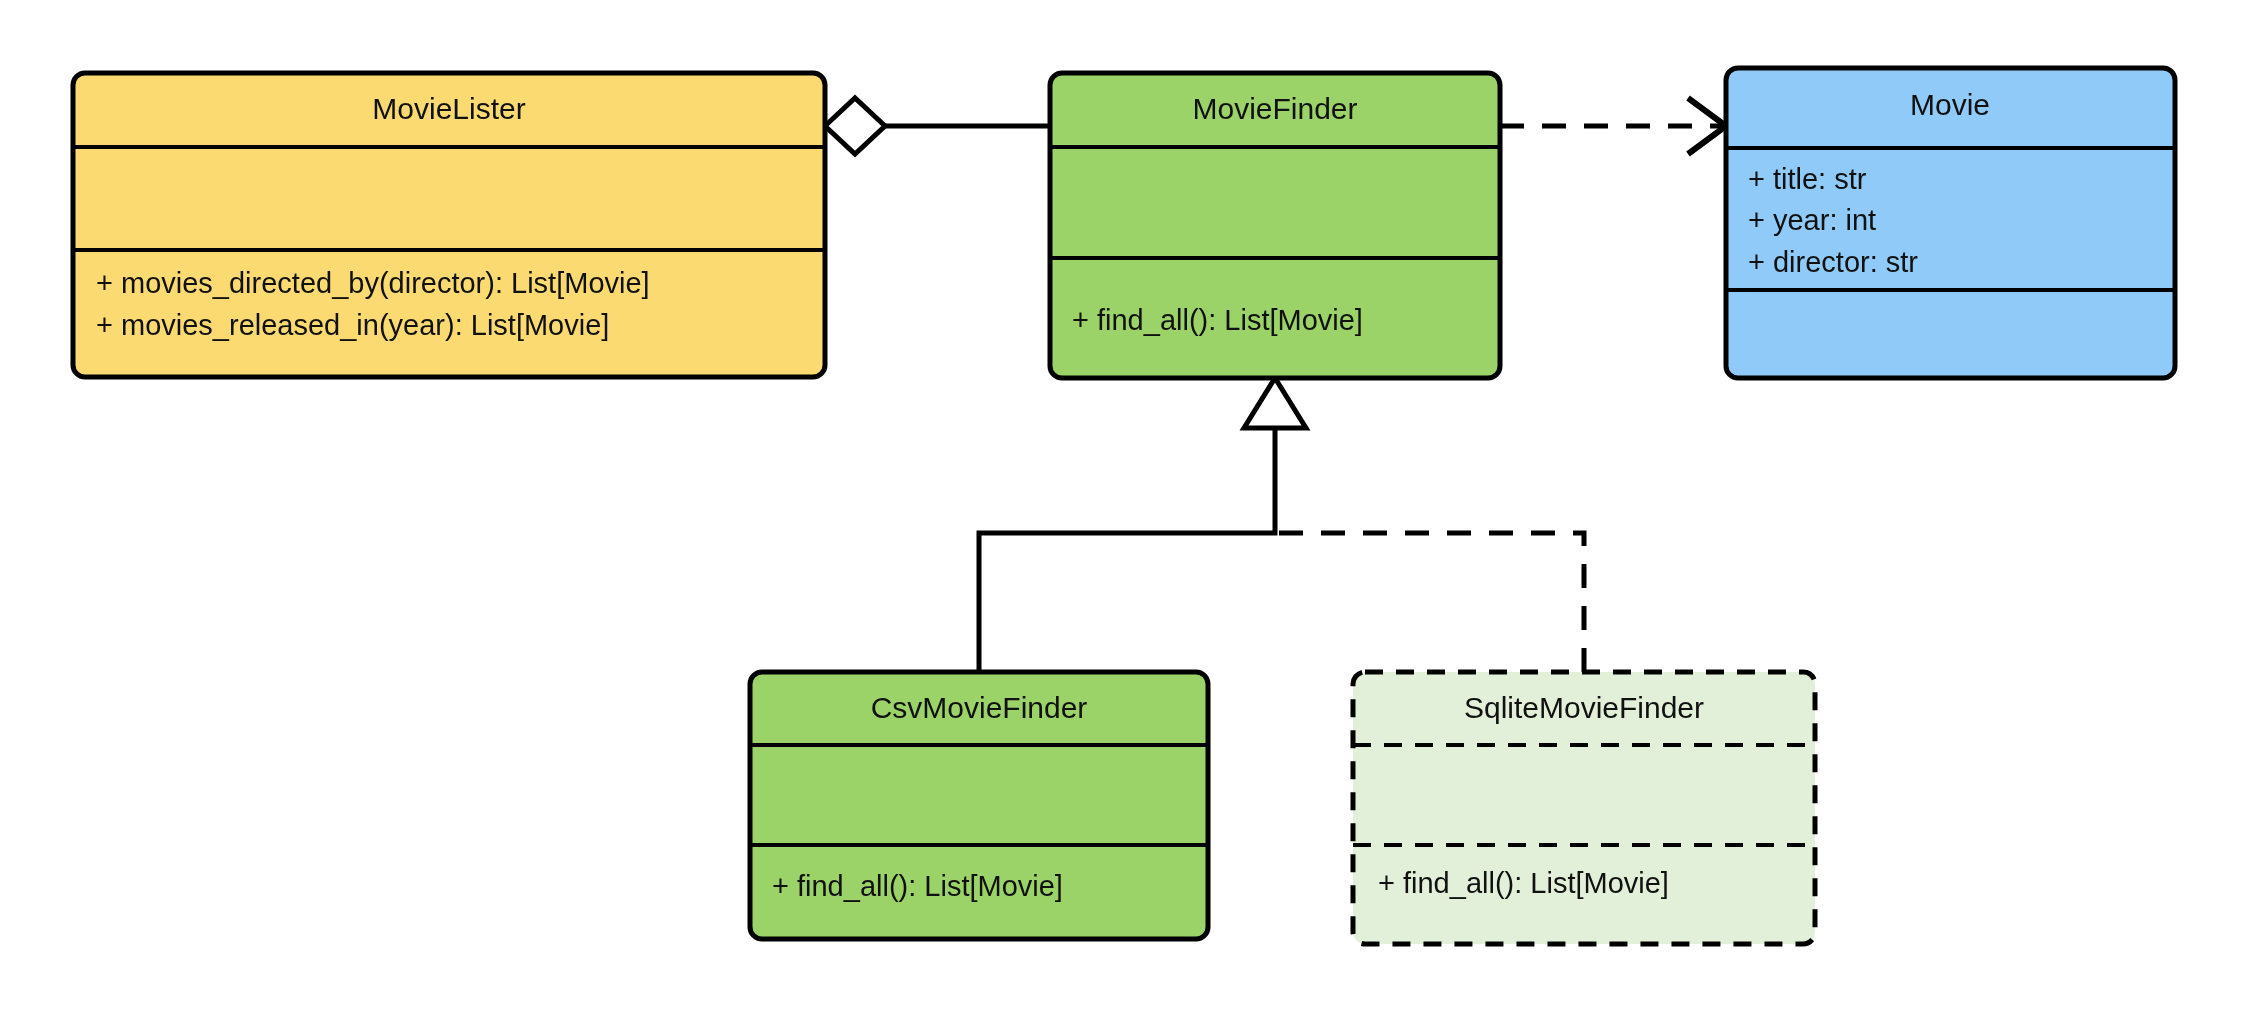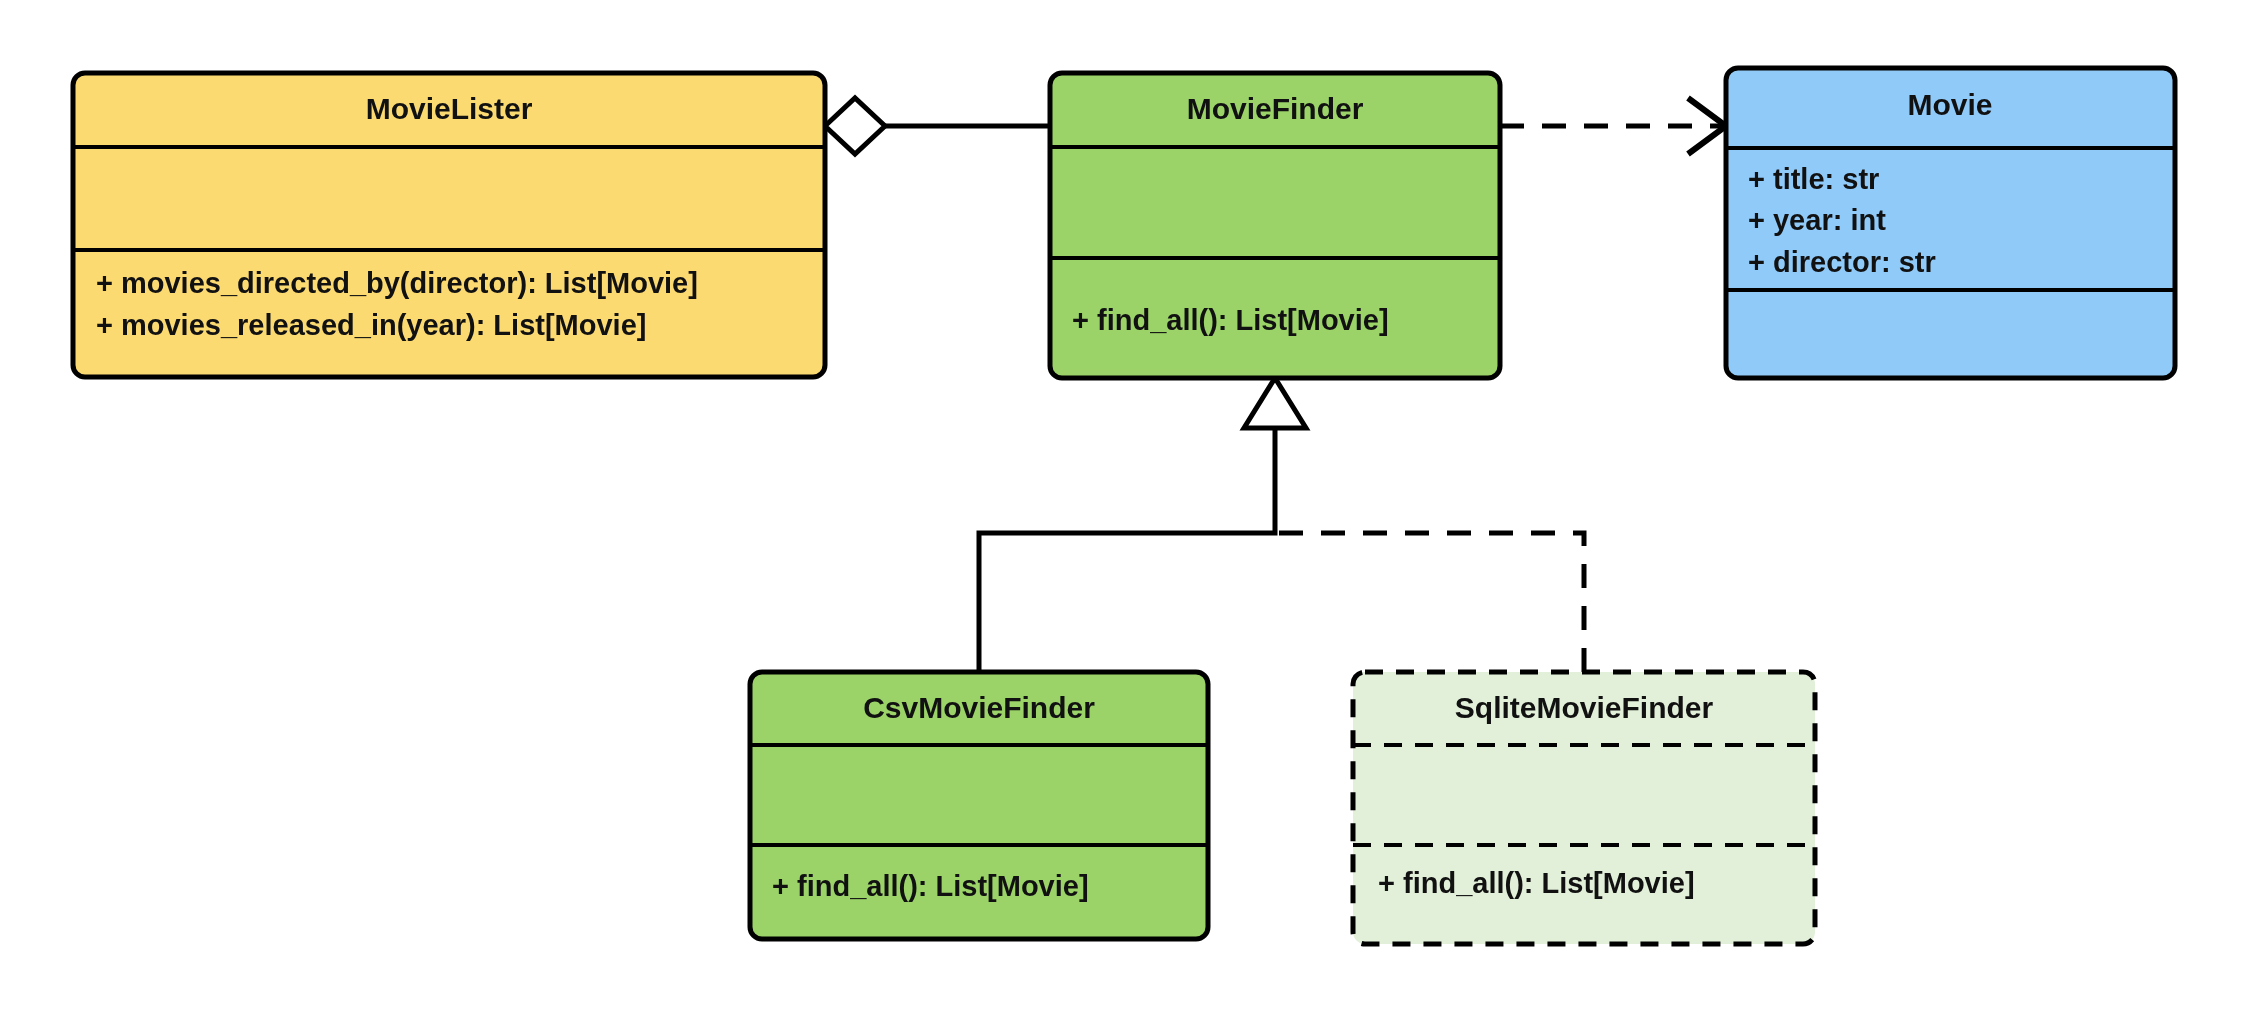--- a/index.html
+++ b/index.html
@@ -11,21 +11,20 @@
     width: 2250px;
     height: 1011px;
     overflow: hidden;
     font-family: "Liberation Sans", sans-serif;
   }
   #diagram-root {
     position: relative;
     width: 2126px;
     height: 1011px;
     background: #ffffff;
-    font-weight: bold;
   }
   svg#uml-canvas {
     display: block;
     width: 2250px;
     height: 1011px;
   }
   .cls-box-fill { stroke: #000000; }
   .cls-divider { stroke: #000000; stroke-width: 4; }
   .cls-divider-dashed {
     stroke: #000000;

